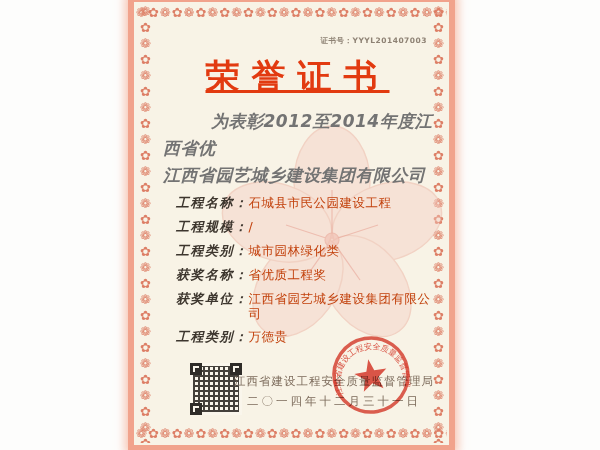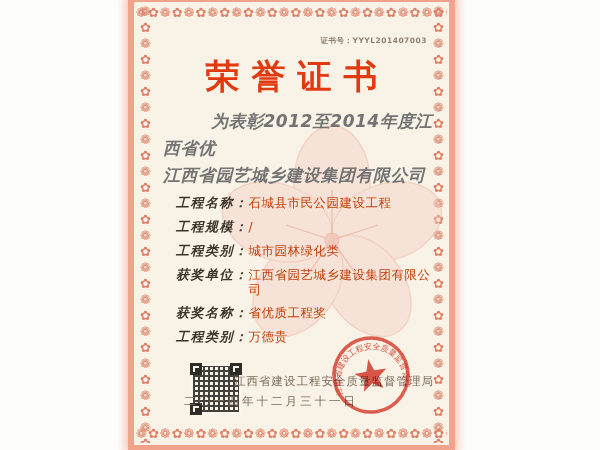--- a/index.html
+++ b/index.html
@@ -28,20 +28,21 @@
   .flower{position:absolute;left:58px;top:118px;pointer-events:none;}
   .serial{
     position:absolute;top:34px;right:22px;
     font-size:7.5px;color:#8e8274;letter-spacing:.5px;font-weight:bold;
   }
   .title{
     position:absolute;top:52px;left:0;right:0;text-align:center;
     font-size:34px;font-weight:bold;color:#e23a10;
     letter-spacing:12px;padding-left:12px;
     font-family:"DejaVu Serif",serif;
+    text-decoration:underline;
   }
   .body-lines{
     position:absolute;top:106px;left:29px;width:274px;
     font-size:17px;line-height:27px;font-weight:bold;font-style:italic;
     color:#737373;letter-spacing:.5px;
   }
   .bl1{text-indent:48px;}
   .bl3{text-indent:33px;}
   .fields{position:absolute;top:192px;left:42px;width:262px;}
   .frow{display:flex;align-items:flex-start;margin-bottom:7px;}
@@ -63,21 +64,21 @@
   }
   .finder{position:absolute;width:12px;height:12px;border:3px solid #2f2c28;background:#faf6ec;box-sizing:border-box;}
   .finder::after{content:"";position:absolute;left:2px;top:2px;width:4px;height:4px;background:#2f2c28;}
   .f-tl{left:0;top:0;} .f-tr{right:0;top:0;} .f-bl{left:0;bottom:0;}
   .seal{position:absolute;left:191px;top:327px;mix-blend-mode:multiply;transform:rotate(-10deg);}
   .issuer{
     position:absolute;top:372px;left:50px;width:300px;text-align:center;
     font-size:11.5px;color:#7c6b5b;letter-spacing:1px;
   }
   .cert-date{
-    position:absolute;top:392px;left:50px;width:300px;text-align:left;
+    position:absolute;top:392px;left:50px;width:300px;text-align:center;
     font-size:11.5px;color:#7c6b5b;letter-spacing:3px;
   }
 </style>
 </head>
 <body>
 
 <div class="stage">
   <div class="certificate">
     <div class="cert-paper">
 
@@ -116,26 +117,26 @@
         </div>
         <div class="frow">
           <span class="flabel">工程规模：</span>
           <span class="fvalue">/</span>
         </div>
         <div class="frow">
           <span class="flabel">工程类别：</span>
           <span class="fvalue">城市园林绿化类</span>
         </div>
         <div class="frow">
+          <span class="flabel">获奖名称：</span>
+          <span class="fvalue">省优质工程奖</span>
+        </div>
+        <div class="frow">
           <span class="flabel">获奖单位：</span>
           <span class="fvalue">江西省园艺城乡建设集团有限公司</span>
-        </div>
-        <div class="frow">
-          <span class="flabel">获奖名称：</span>
-          <span class="fvalue">省优质工程奖</span>
         </div>
         <div class="frow">
           <span class="flabel">工程类别：</span>
           <span class="fvalue">万德贵</span>
         </div>
       </div>
 
       <div class="qr">
         <div class="finder f-tl"></div>
         <div class="finder f-tr"></div>

